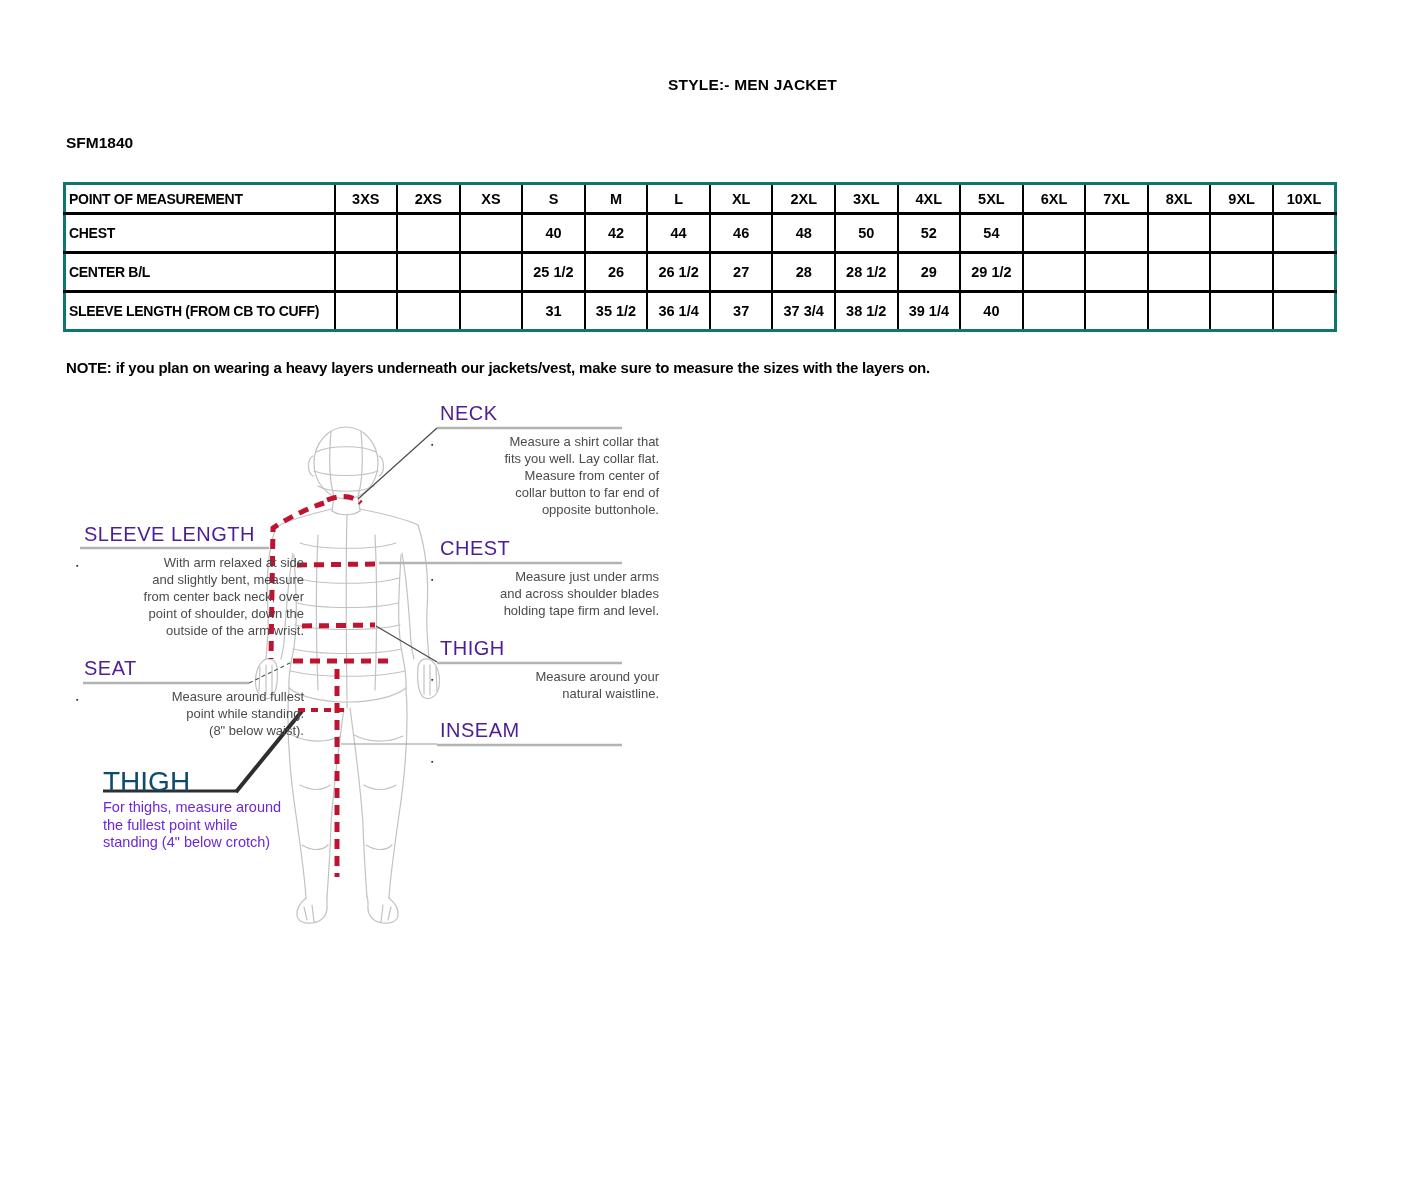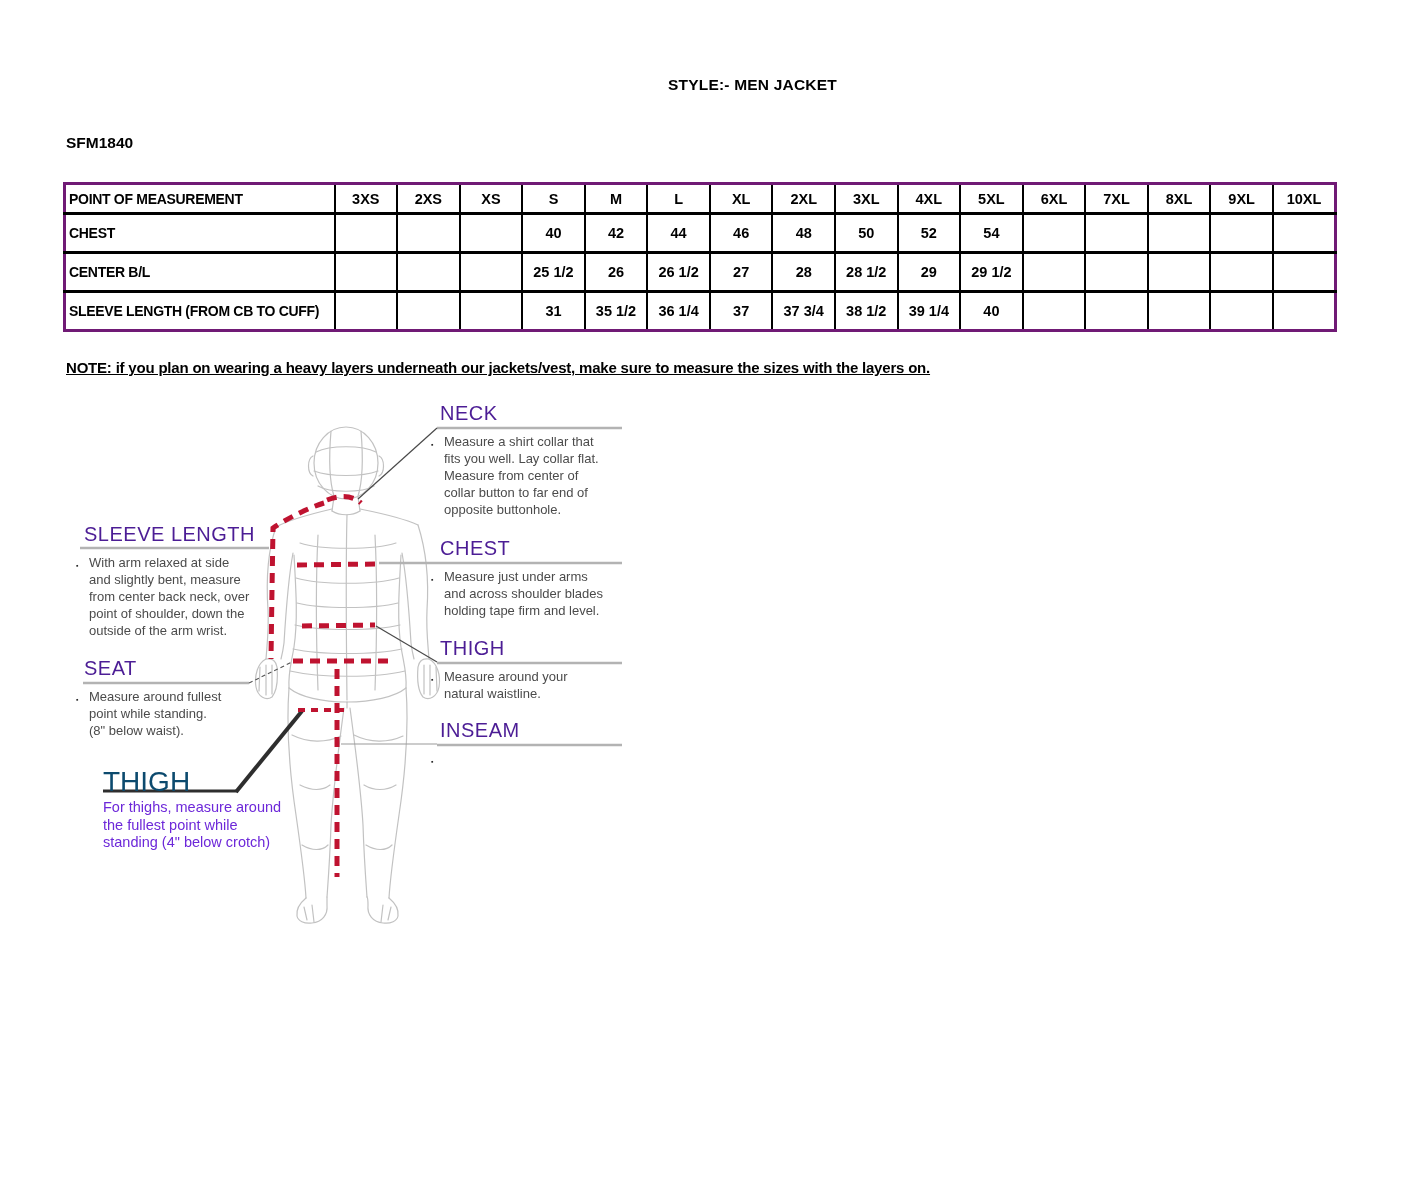--- a/index.html
+++ b/index.html
@@ -1,38 +1,38 @@
 <!DOCTYPE html>
 <html><head>
 <meta charset="utf-8">
 <style>
   html,body{margin:0;padding:0;background:#ffffff;}
   #page{position:relative;width:1403px;height:1200px;background:#fff;
         font-family:"Liberation Sans",sans-serif;color:#000;overflow:hidden;}
   .abs{position:absolute;}
   #title{left:668px;top:76px;font-size:15.5px;font-weight:bold;letter-spacing:0.2px;}
   #style-code{left:66px;top:134px;font-size:15.5px;font-weight:bold;}
-  #note{left:66px;top:359px;font-size:15px;font-weight:bold;letter-spacing:-0.2px;text-decoration:underline;}
+  #note{left:66px;top:359px;font-size:15px;font-weight:bold;letter-spacing:-0.2px;}
 
   
   #table-wrap{left:63px;top:182px;width:1274px;}
-  table{width:100%;border-collapse:collapse;table-layout:fixed;border:3px solid #701a75;padding-left:39px;}
+  table{width:100%;border-collapse:collapse;table-layout:fixed;border:3px solid #0f766e;padding-left:39px;}
   th,td{border:2px solid #000;font-weight:bold;font-size:14.5px;text-align:center;
         padding:0;overflow:hidden;white-space:nowrap;}
   tr.hdr th{height:27px;}
   tr.row td{height:36px;border-top-width:3px;}
   th.lbl,td.lbl{text-align:left;padding-left:3px;font-size:14px;letter-spacing:-0.3px;}
 
   
   #diagram{left:60px;top:395px;width:580px;height:540px;}
   #diagram svg{position:absolute;left:0;top:0;}
   .mg-h{position:absolute;font-size:20px;color:#4c1d95;letter-spacing:0.5px;white-space:nowrap;}
   .mg-h2{position:absolute;font-size:28px;color:#0c4a6e;white-space:nowrap;}
   .mg-t{position:absolute;font-size:13px;line-height:17px;color:#4b4b4b;
-        white-space:pre-line;width:215px;}
+        white-space:pre-line;width:215px;text-align:right;}
   .mg-t2{position:absolute;font-size:14.5px;line-height:17.5px;color:#6d28d9;white-space:pre-line;width:230px;}
   .bullet{position:absolute;left:-13px;top:3px;font-size:7px;color:#2b2b2b;}
 </style>
 </head>
 <body>
 
 <div id="page">
 
   <div id="title" class="abs">STYLE:- MEN JACKET</div>
   <div id="style-code" class="abs">SFM1840</div>

